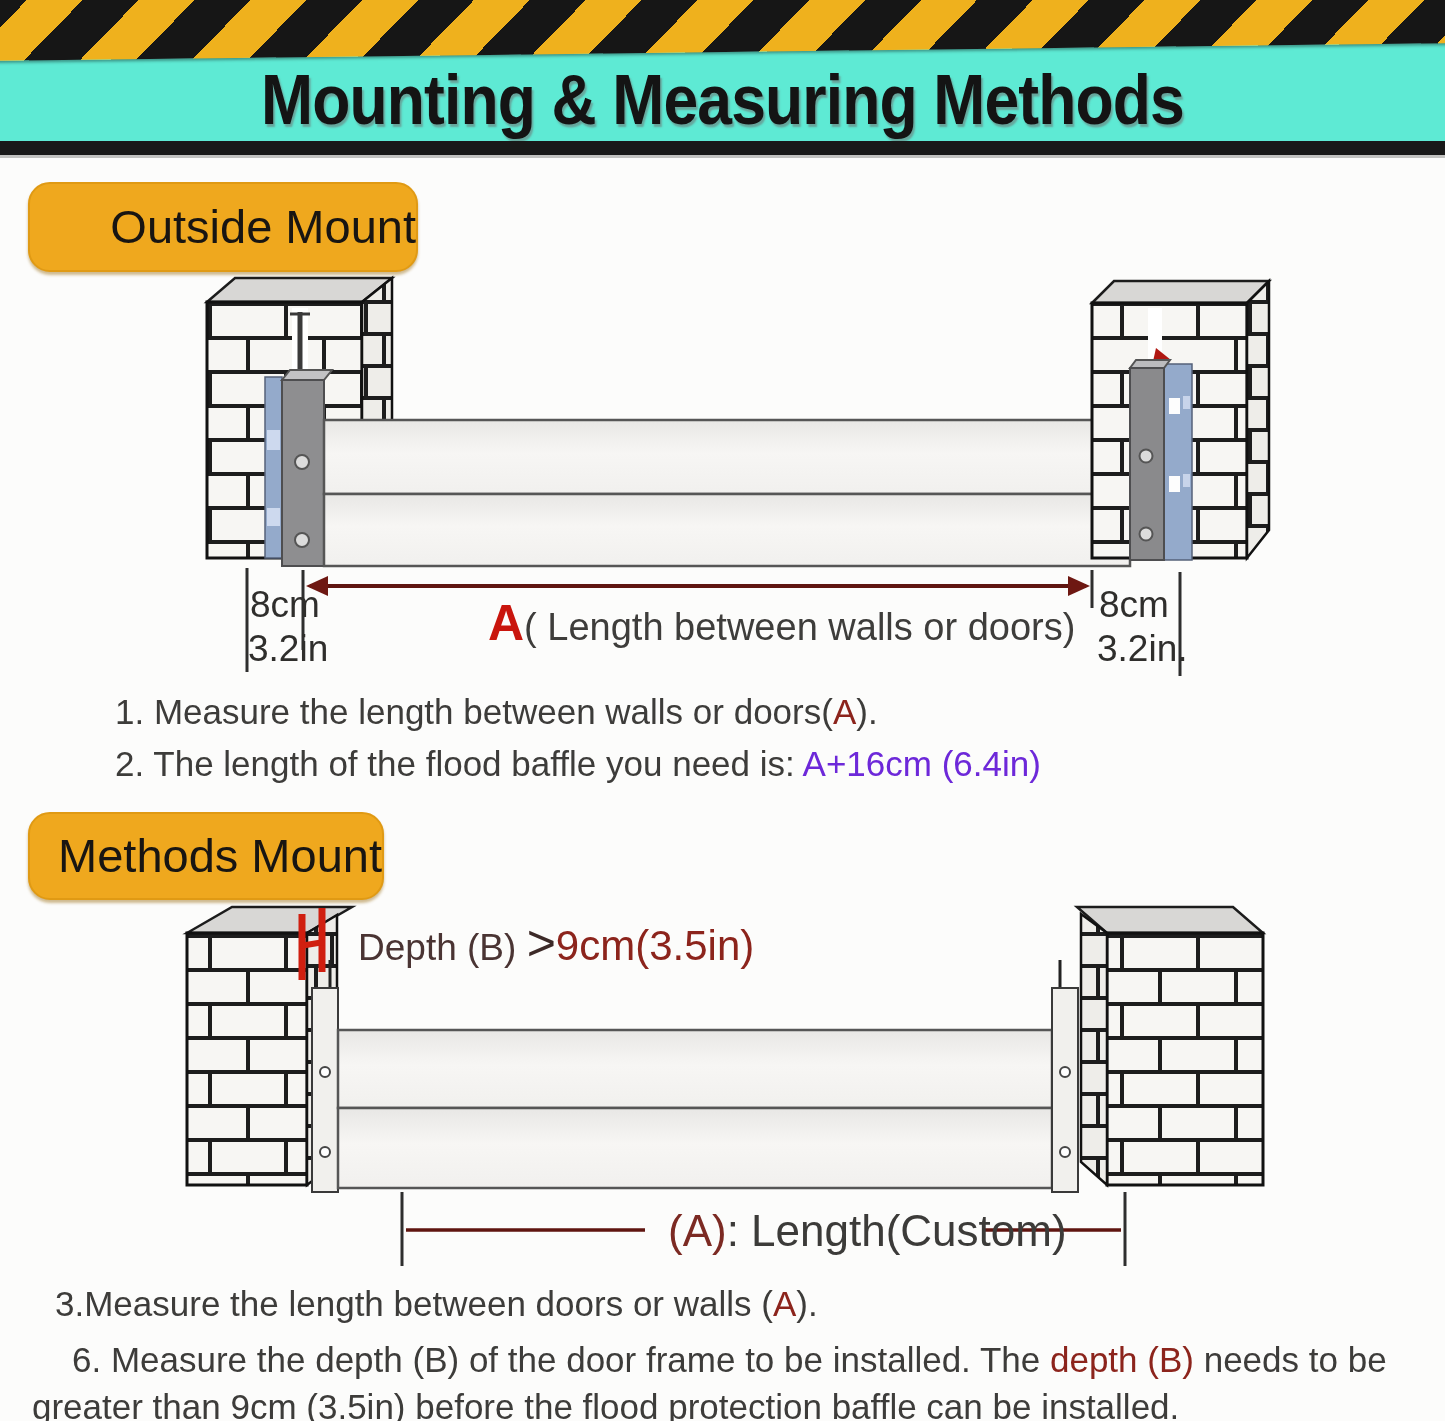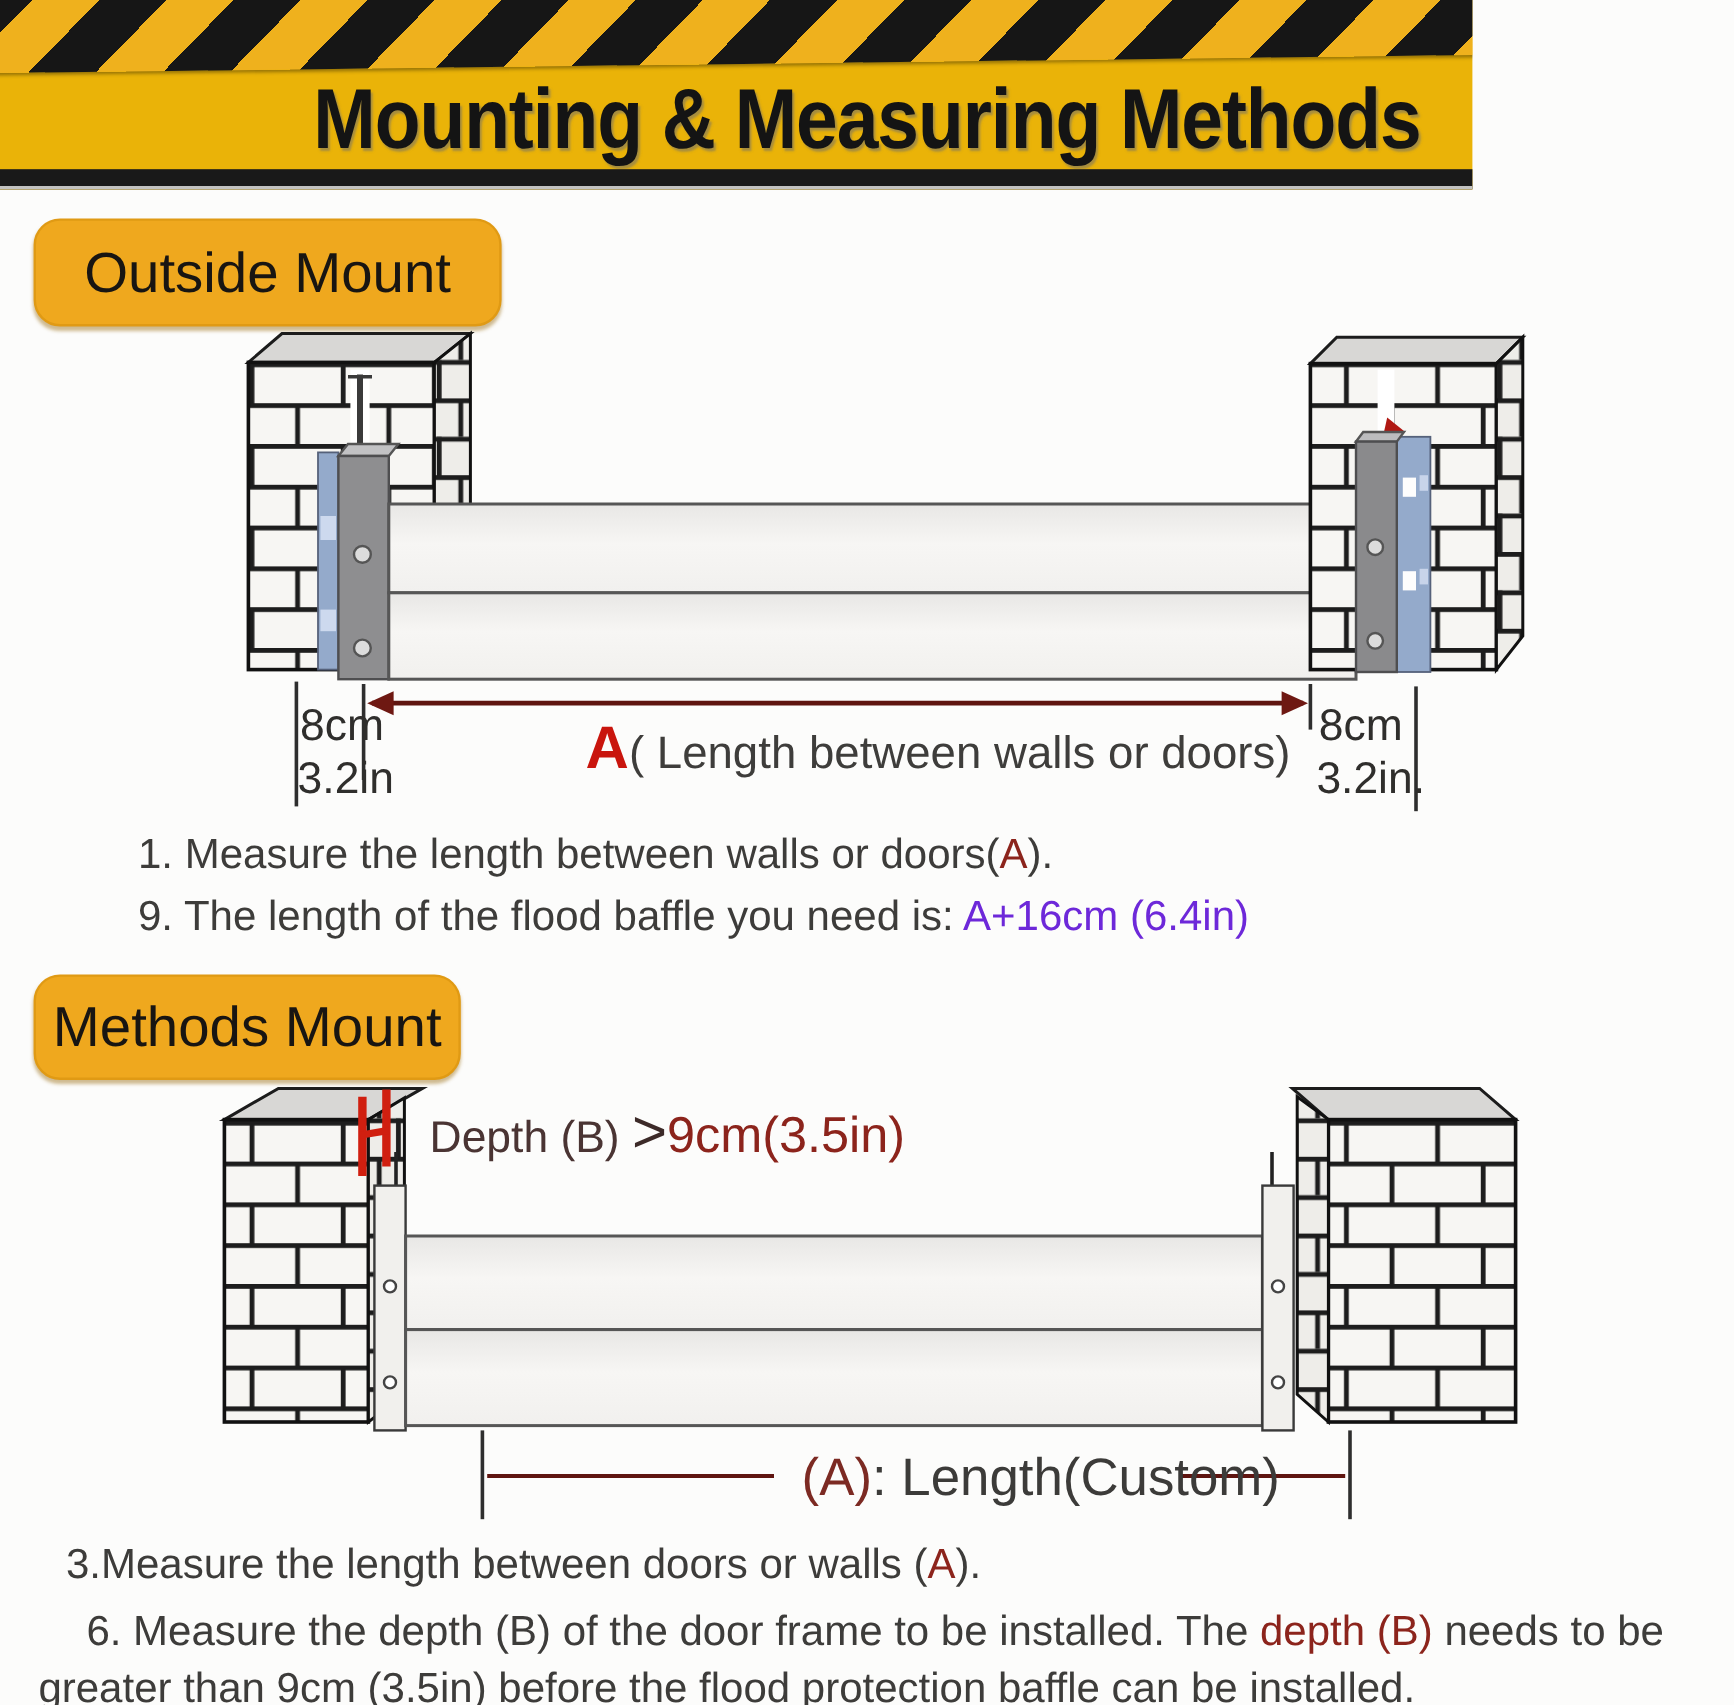--- a/index.html
+++ b/index.html
@@ -1,40 +1,40 @@
 <!DOCTYPE html>
 <html><head>
 <meta charset="utf-8">
 <style>
   html,body{margin:0;padding:0;}
   body{
     width:1445px;height:1421px;position:relative;overflow:hidden;
     background:#fcfcfb;font-family:"Liberation Sans",sans-serif;
   }
   
-  .header{position:absolute;top:0;left:0;width:1227px;height:158px;background:#eab308;overflow:hidden;}
+  .header{position:absolute;top:0;left:0;width:1445px;height:158px;background:#5eead4;overflow:hidden;}
   .hazard{
     position:absolute;top:-14px;left:-24px;width:1500px;height:66px;
     transform:rotate(-0.7deg);
     background:repeating-linear-gradient(135deg,#161616 0 40px,#efb11d 40px 80px);
     box-shadow:0 2px 3px rgba(0,0,0,.35);
   }
   .page-title{
     position:absolute;top:58px;left:0;width:1445px;height:84px;
     text-align:center;line-height:84px;
     font-size:71px;font-weight:700;letter-spacing:-1px;color:#141414;
     transform:scaleX(.88);transform-origin:center;
     text-shadow:2px 3px 2px rgba(110,110,110,.55);
     white-space:nowrap;
   }
   .black-bar{position:absolute;top:141px;left:0;width:1445px;height:14px;background:#191919;border-bottom:3px solid #c2c2c0;}
   
   .badge{
     position:absolute;background:#efa81e;border:2px solid #e09a14;border-radius:22px;
-    color:#181512;text-align:center;box-shadow:0 3px 3px rgba(150,105,10,.45);
+    color:#181512;text-align:right;box-shadow:0 3px 3px rgba(150,105,10,.45);
     font-size:47px;
   }
   .badge-outside{left:28px;top:182px;width:386px;height:86px;line-height:86px;}
   .badge-inside{left:28px;top:812px;width:352px;height:84px;line-height:84px;}
   
   .diagram{position:absolute;left:0;display:block;}
   #diagram-outside{top:268px;}
   #diagram-inside{top:900px;}
   svg text{font-family:"Liberation Sans",sans-serif;}
   
@@ -130,21 +130,21 @@
   <text x="1097" y="393" font-size="37" fill="#2f2e2c">3.2in.</text>
   <text x="488" y="372">
     <tspan font-size="50" font-weight="bold" fill="#c9150d">A</tspan><tspan font-size="38" fill="#3e3d3b">( Length between walls or doors)</tspan>
   </text>
 </svg>
 
 <div class="step" style="left:115px;top:692px;">
   <span>1. Measure the length between walls or doors(</span><span class="maroon">A</span><span>).</span>
 </div>
 <div class="step" style="left:115px;top:744px;">
-  <span>9. The length of the flood baffle you need is: </span><span class="formula">A+16cm (6.4in)</span>
+  <span>2. The length of the flood baffle you need is: </span><span class="formula">A+16cm (6.4in)</span>
 </div>
 
 <div class="badge badge-inside">
   <span>Methods Mount</span>
 </div>
 
 <svg id="diagram-inside" class="diagram" width="1445" height="372" viewBox="0 0 1445 372">
   <defs>
     <pattern id="bk2" patternUnits="userSpaceOnUse" width="76" height="68">
       <rect width="76" height="68" fill="#f7f6f3"></rect>

